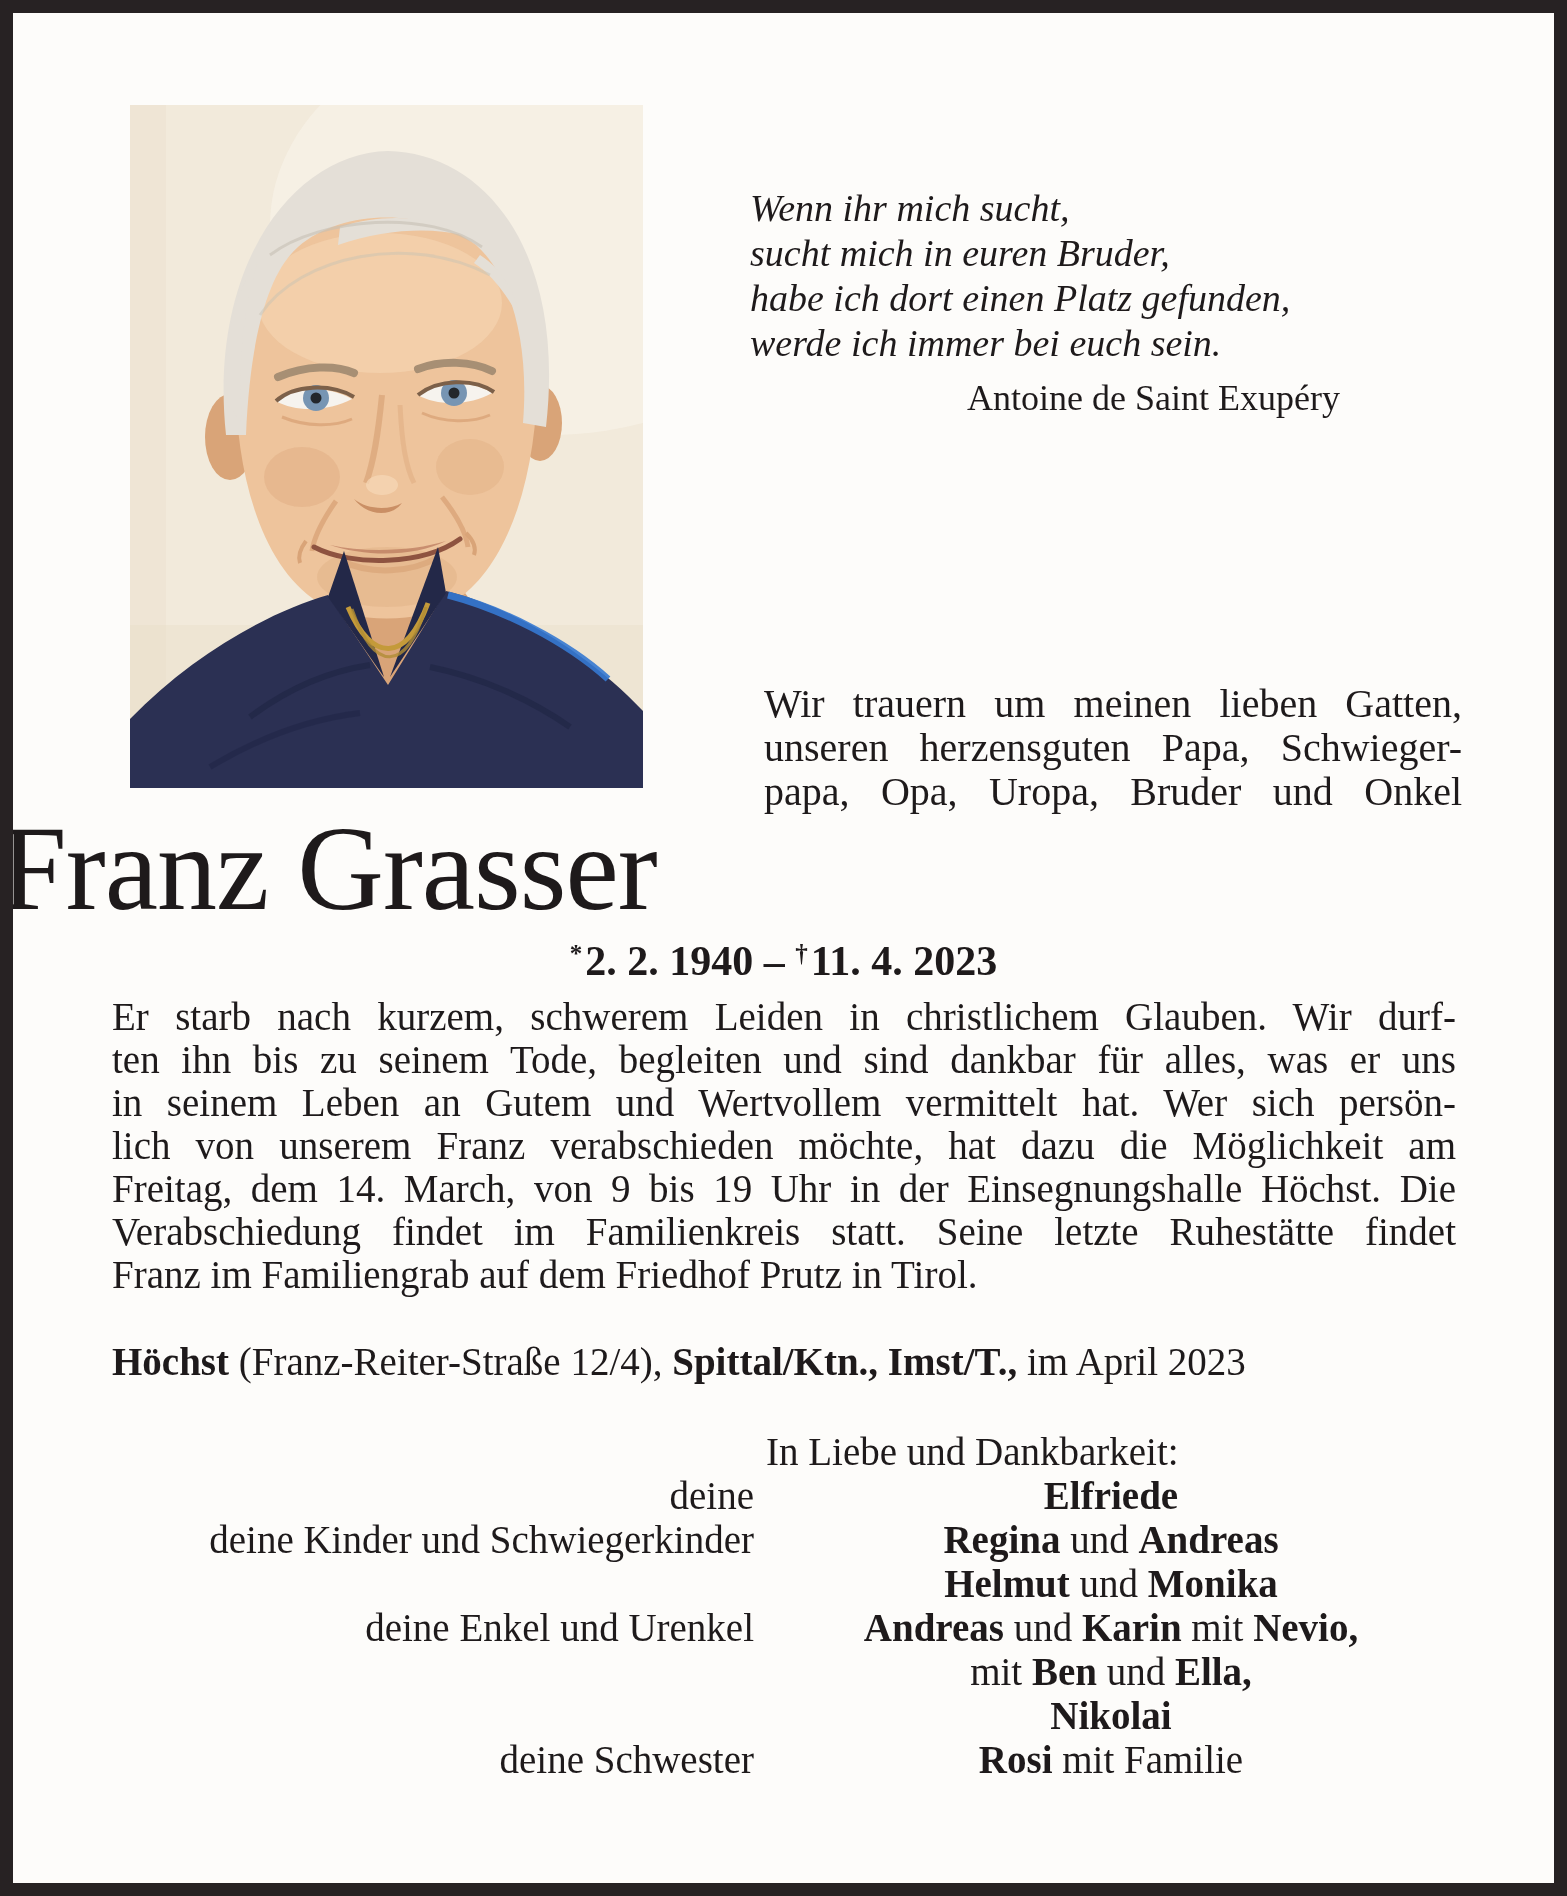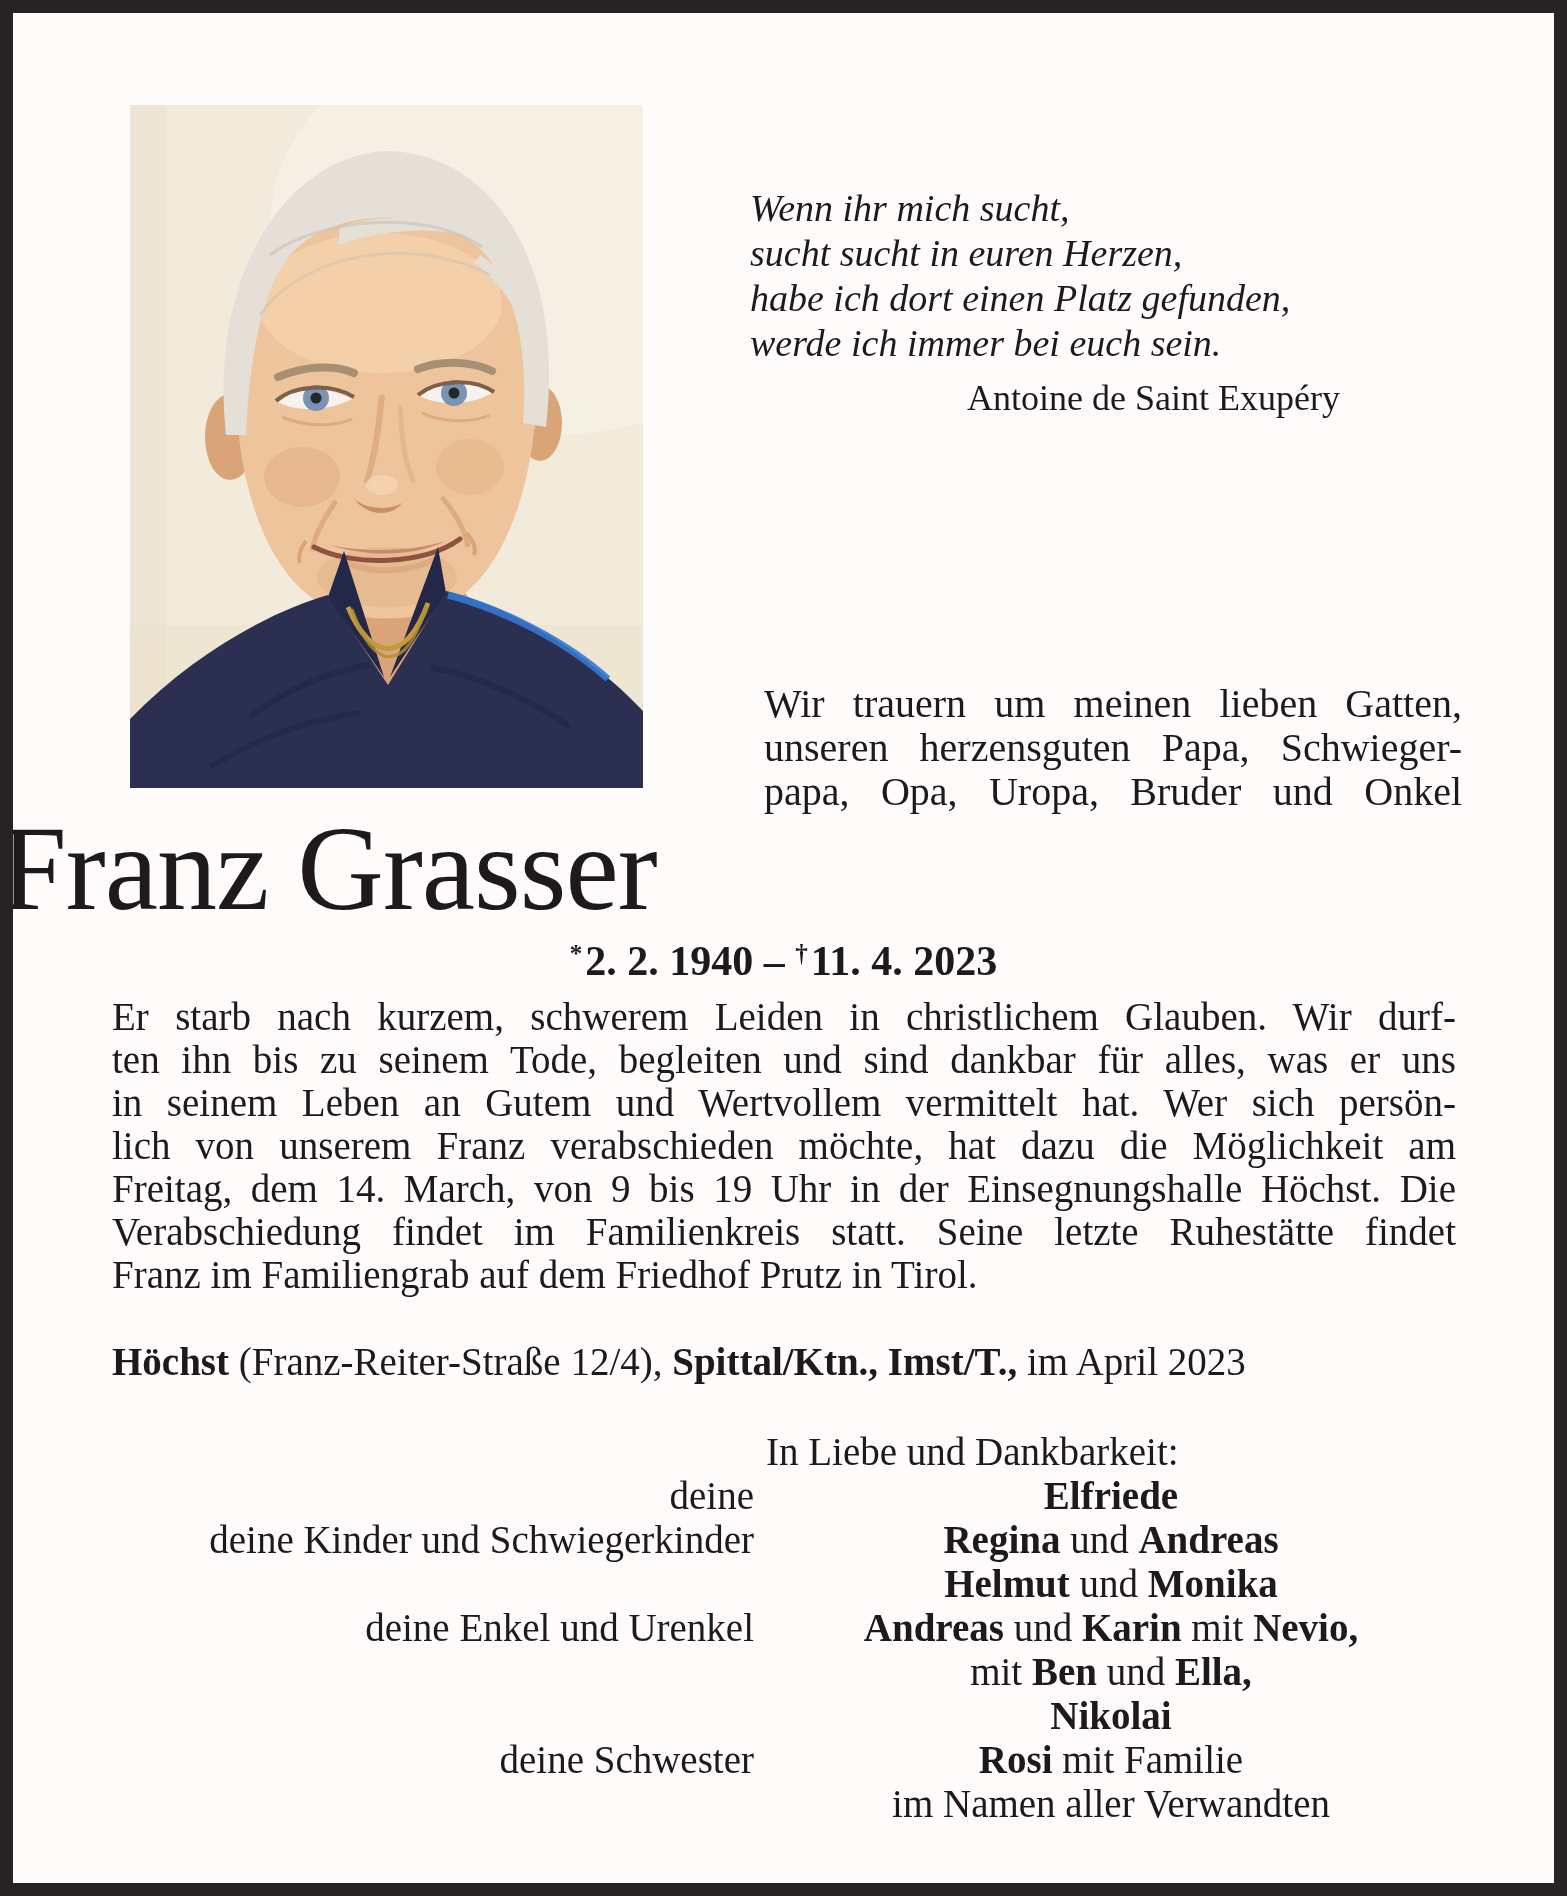--- a/index.html
+++ b/index.html
@@ -137,21 +137,21 @@
       <path d="M80 662 C130 632 180 614 230 608" fill="none" style="stroke:var(--ph-fold)" stroke-width="6" opacity="0.4"></path>
 
       <path d="M218 502 C242 558 276 558 298 498" fill="none" style="stroke:var(--ph-chain)" stroke-width="5"></path>
       <path d="M222 504 C244 568 276 568 296 502" fill="none" stroke="#b08c34" stroke-width="3" opacity="0.8"></path>
     </svg>
   </div>
 
   <div class="quote">
     <div>
         <div class="tline">Wenn ihr mich sucht,</div>
-        <div class="tline">sucht sucht in euren Herzen,</div>
+        <div class="tline">sucht mich in euren Bruder,</div>
         <div class="tline">habe ich dort einen Platz gefunden,</div>
         <div class="tline">werde ich immer bei euch sein.</div>
       </div>
     <div class="quote-attr">Antoine de Saint Exupéry</div>
   </div>
 
   <div class="intro just">
       <div class="tline">Wir trauern um meinen lieben Gatten,</div>
       <div class="tline">unseren herzensguten Papa, Schwieger-</div>
       <div class="tline">papa, Opa, Uropa, Bruder und Onkel</div>
@@ -200,18 +200,17 @@
       <div class="mrow">
         <div class="mlabel"></div>
         <div class="mvalue"><span class="bold">Nikolai</span></div>
       </div>
       <div class="mrow">
         <div class="mlabel">deine Schwester</div>
         <div class="mvalue"><span class="bold">Rosi</span><span> mit Familie</span></div>
       </div>
       <div class="mrow">
         <div class="mlabel"></div>
-        <div class="mvalue"><span>im Namen aller Verwandten</span></div>
       </div>
     </div>
 
   <div class="frame"></div>
 </div>
 
 </body></html>

